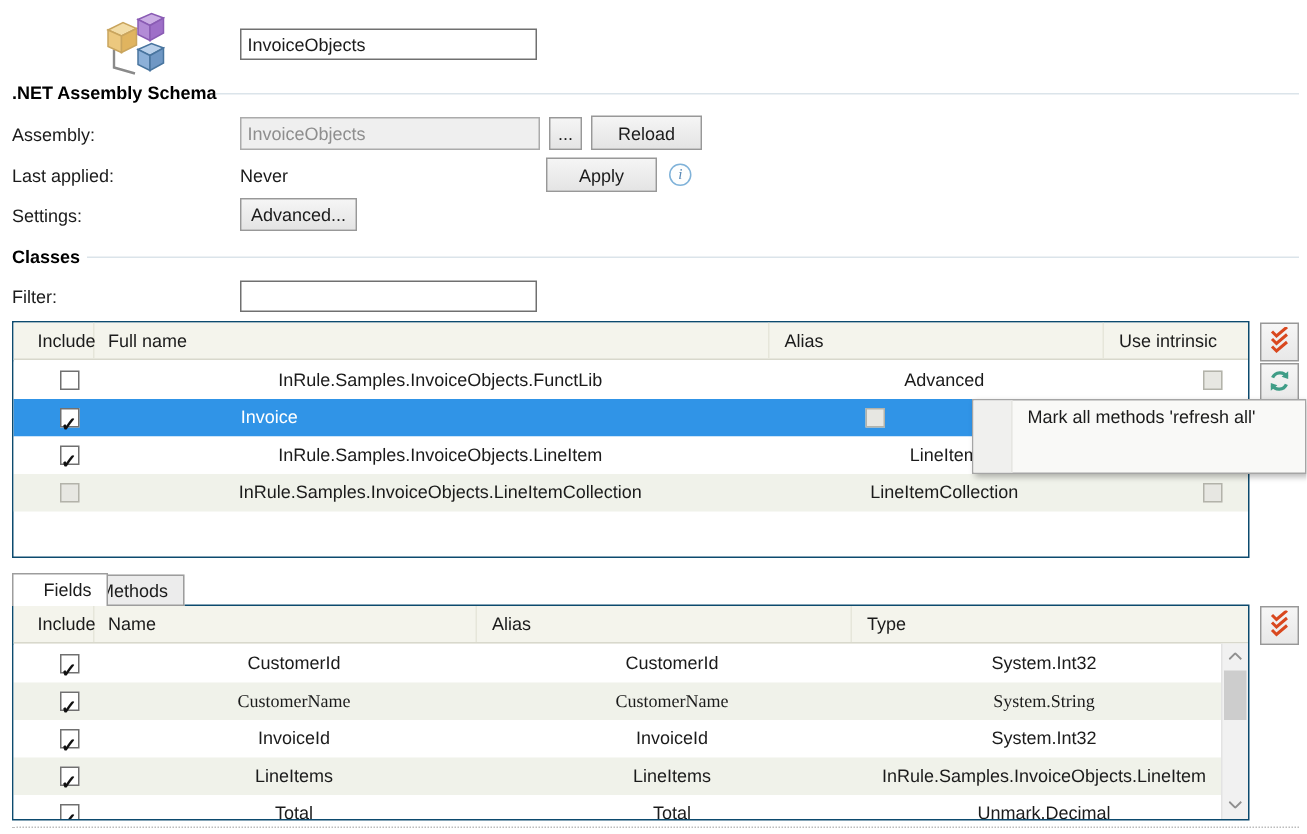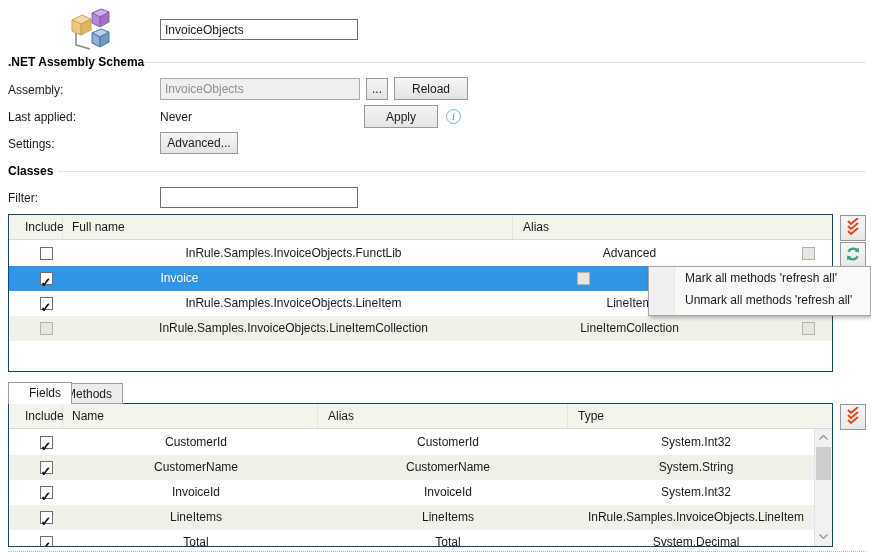--- a/index.html
+++ b/index.html
@@ -142,20 +142,21 @@
 <div class="sec-rule" style="left:58px; top:171px; width:808px;"></div>
 
 <div class="form-label" style="left:8px; top:191px;">Filter:</div>
 <input class="text-input" style="left: 160px; top: 187px; width: 198px; height: 21px;" value="">
 
 <div class="grid" style="left:8px; top:214px; width:825px; height:158px;">
   <div class="grid-header">
     <div class="hcell" style="width:54px; padding-left:16px;">Include</div>
     <div class="hcell" style="width:450px; padding-left:9px;">Full name</div>
     <div class="hcell" style="width:223px; padding-left:10px;">Alias</div>
+    <div class="hcell" style="flex:1; padding-left:10px;">Use intrinsic</div>
   </div>
 
   <div class="grid-row" style="top:26px; width:823px;">
     <div class="cell" style="width:54px; padding-left:20px;"><span class="cb"></span></div>
     <div class="cell" style="width:450px; padding-left:11px;">InRule.Samples.InvoiceObjects.FunctLib</div>
     <div class="cell" style="width:223px; padding-left:10px;">Advanced</div>
     <div class="cell" style="flex:1; padding-left:48px;"><span class="cb disabled"></span></div>
   </div>
 
   <div class="grid-row selected" style="top:51px; width:823px;">
@@ -195,42 +196,41 @@
       <polygon points="13.8,1.5 13.8,6.6 9.4,5.2" fill="#3f9d87"></polygon>
       <path d="M3,10.8 A5.4,5.4 0 0 0 12.6,10.2" fill="none" stroke="#3f9d87" stroke-width="2.2"></path>
       <polygon points="2.2,14.5 2.2,9.4 6.6,10.8" fill="#3f9d87"></polygon>
     </svg>
   </span>
 </div>
 
 <div class="ctx-menu" style="left:648px; top:266px; width:223px; height:50px;">
   <div class="ctx-gutter"></div>
   <div class="ctx-item">Mark all methods 'refresh all'</div>
-  <div class="ctx-item">Unmark all methods 'refresh all'</div>
 </div>
 
 <div class="tab active" style="left:8px; top:382px;padding-left:20px;">Fields</div>
 <div class="tab inactive" style="left:55px; top:383px;">Methods</div>
 
 <div class="grid" style="left:8px; top:403px; width:825px; height:144px;">
   <div class="grid-header">
     <div class="hcell" style="width:54px; padding-left:16px;">Include</div>
     <div class="hcell" style="width:255px; padding-left:9px;">Name</div>
     <div class="hcell" style="width:250px; padding-left:10px;">Alias</div>
     <div class="hcell" style="flex:1; padding-left:10px;">Type</div>
   </div>
 
   <div class="grid-row" style="top:26px; width:805px;">
     <div class="cell" style="width:54px; padding-left:20px;"><span class="cb checked"></span></div>
     <div class="cell" style="width:255px; padding-left:11px;">CustomerId</div>
     <div class="cell" style="width:250px; padding-left:10px;">CustomerId</div>
     <div class="cell" style="flex:1; padding-left:10px;">System.Int32</div>
   </div>
 
-  <div class="grid-row alt" style="top:51px; width:805px;">
+  <div class="grid-row alt" style="top:51px; width:805px;font-family:Liberation Serif, serif;">
     <div class="cell" style="width:54px; padding-left:20px;"><span class="cb checked"></span></div>
     <div class="cell" style="width:255px; padding-left:11px;">CustomerName</div>
     <div class="cell" style="width:250px; padding-left:10px;">CustomerName</div>
     <div class="cell" style="flex:1; padding-left:10px;">System.String</div>
   </div>
 
   <div class="grid-row" style="top:76px; width:805px;">
     <div class="cell" style="width:54px; padding-left:20px;"><span class="cb checked"></span></div>
     <div class="cell" style="width:255px; padding-left:11px;">InvoiceId</div>
     <div class="cell" style="width:250px; padding-left:10px;">InvoiceId</div>
@@ -241,21 +241,21 @@
     <div class="cell" style="width:54px; padding-left:20px;"><span class="cb checked"></span></div>
     <div class="cell" style="width:255px; padding-left:11px;">LineItems</div>
     <div class="cell" style="width:250px; padding-left:10px;">LineItems</div>
     <div class="cell" style="flex:1; padding-left:10px;">InRule.Samples.InvoiceObjects.LineItem</div>
   </div>
 
   <div class="grid-row" style="top:126px; width:805px;">
     <div class="cell" style="width:54px; padding-left:20px;"><span class="cb checked"></span></div>
     <div class="cell" style="width:255px; padding-left:11px;">Total</div>
     <div class="cell" style="width:250px; padding-left:10px;">Total</div>
-    <div class="cell" style="flex:1; padding-left:10px;">System.Decimal</div>
+    <div class="cell" style="flex:1; padding-left:10px;">Unmark.Decimal</div>
   </div>
 
   <div class="vscroll">
     <div class="vs-arrow" style="top:0;">
       <svg width="9" height="5" viewBox="0 0 9 5">
           <polyline points="0.5,4.5 4.5,0.5 8.5,4.5" fill="none" stroke="#909090" stroke-width="1.2"></polyline>
         </svg>
     </div>
     <div class="vs-thumb" style="top:18px; height:33px;"></div>
     <div class="vs-arrow" style="bottom:2px;">

